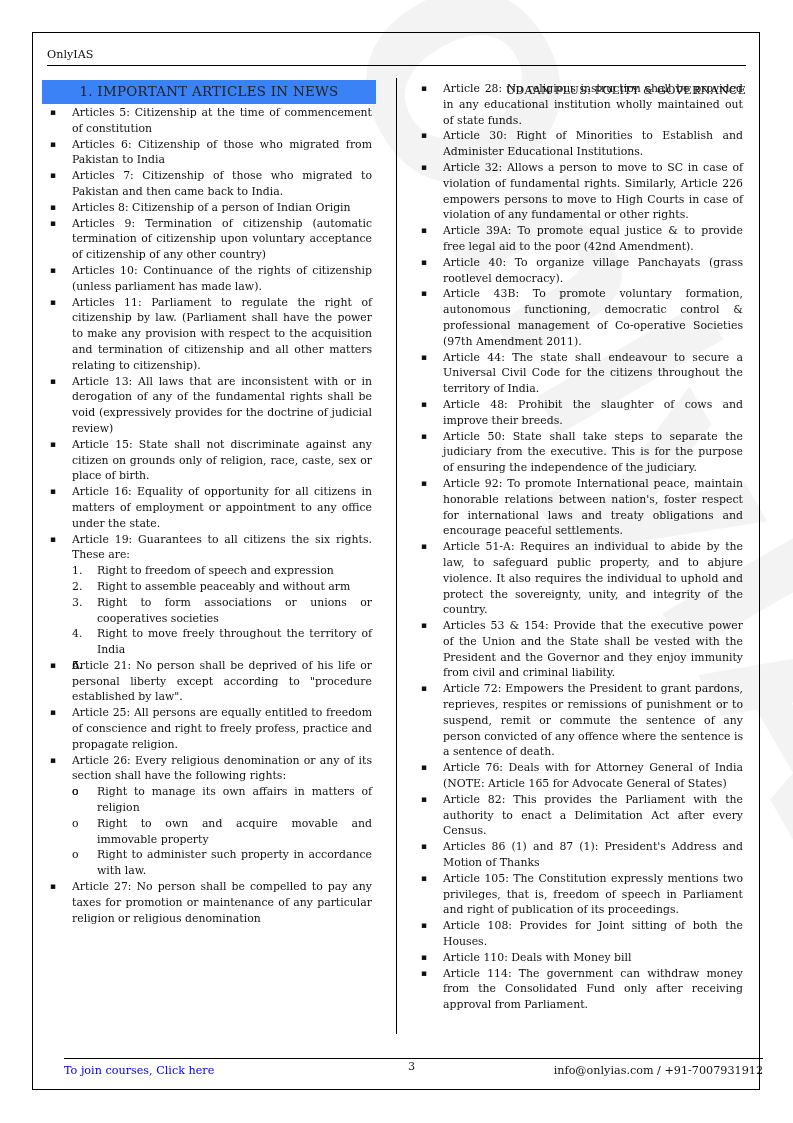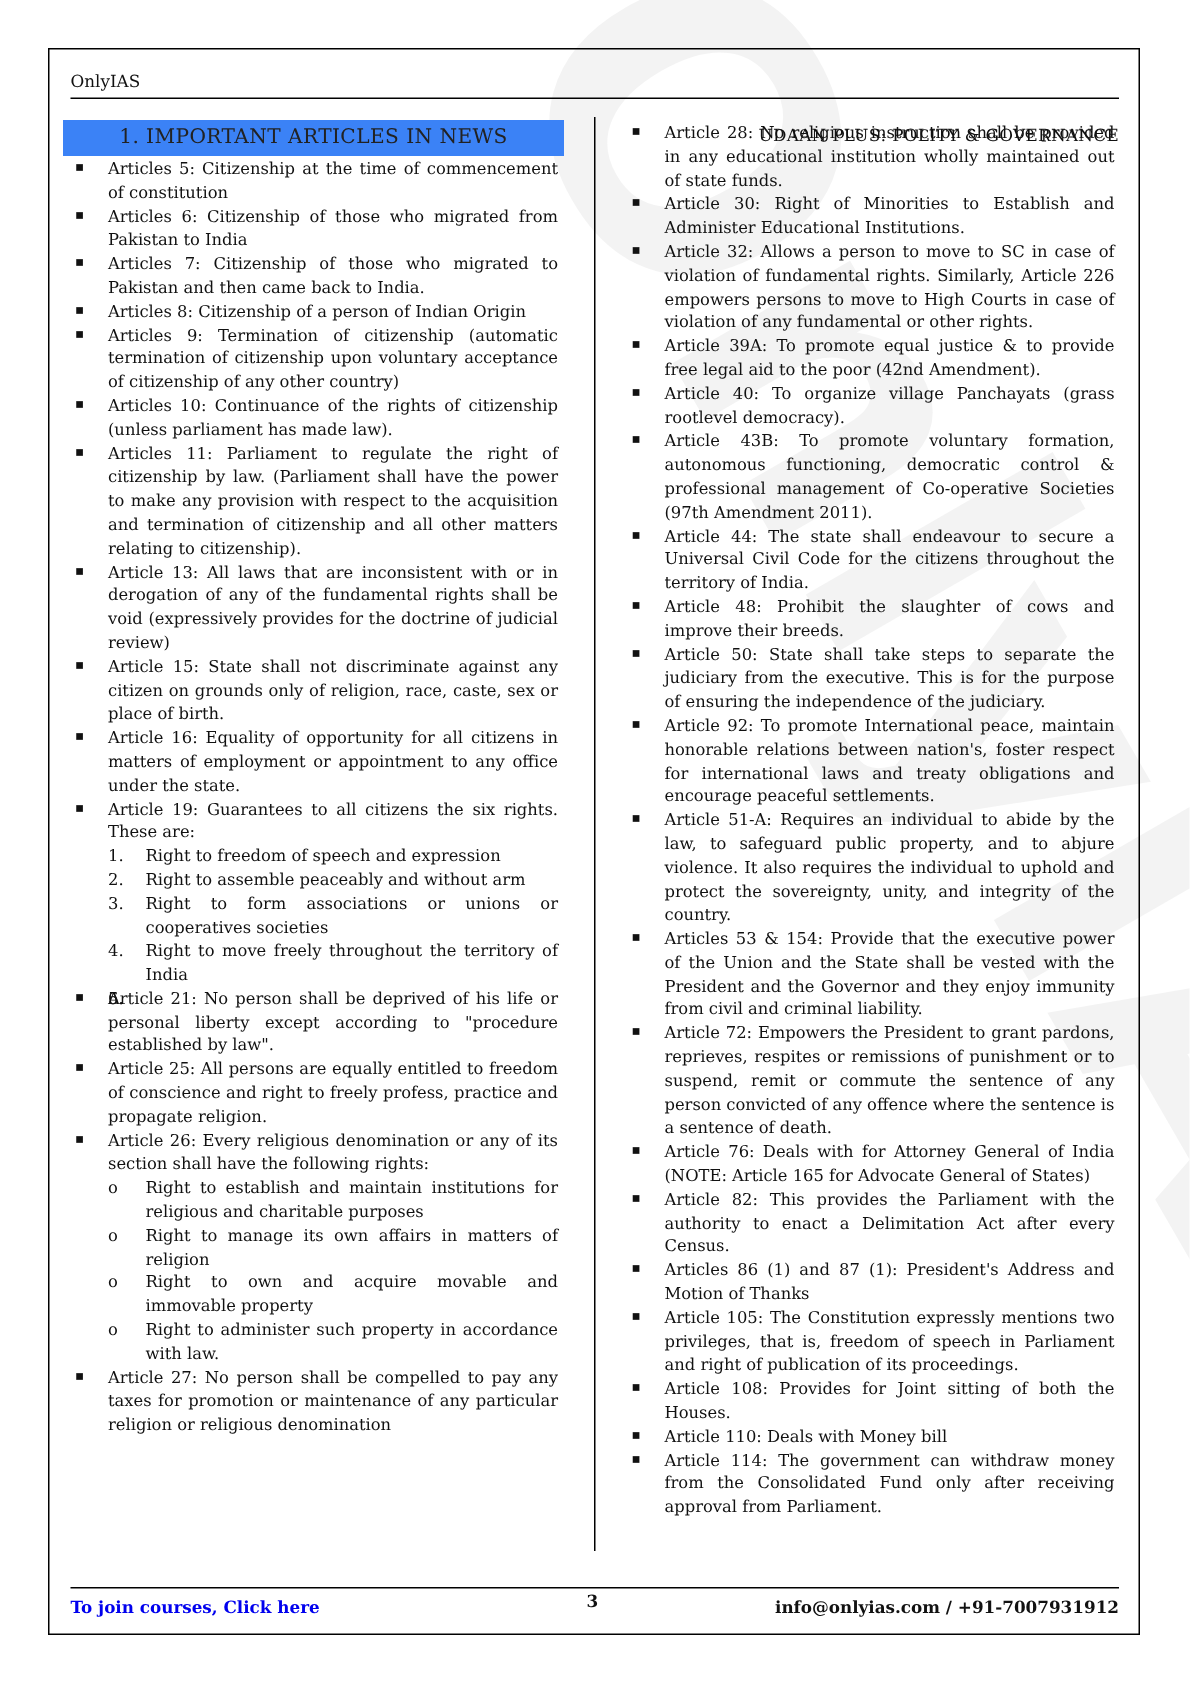--- a/index.html
+++ b/index.html
@@ -18,22 +18,22 @@
   .section-banner { background: #3b82f6; height: 24px; width: 334px; margin-left: -2px;
                     text-align: center; font-size: 13.4px; line-height: 24px; letter-spacing: 0.3px;
                     color: #222; margin-bottom: 1px; }
   ul.items { list-style: none; margin: 0; padding: 0; }
   ul.items > li { position: relative; padding-left: 28px; text-align: justify; }
   ul.items > li .bullet { position: absolute; left: 6px; top: 0; font-size: 9px; }
   ul.items > li b { font-weight: normal; }
   ol.sub, ul.sub { list-style: none; margin: 0; padding: 0; }
   ol.sub li, ul.sub li { position: relative; padding-left: 25px; text-align: justify; }
   ol.sub li .num, ul.sub li .num { position: absolute; left: 0; top: 0; }
-  .footer { position: absolute; left: 47px; top: 1058px; width: 699px; border-top: 1.3px solid #000;
-            font-size: 11.2px; height: 20px; font-weight: bold; }
+  .footer { position: absolute; left: 64px; top: 1058px; width: 699px; border-top: 1.3px solid #000;
+            font-size: 11.2px; height: 20px; }
   .footer .join-link { position: absolute; left: 0; top: 5px; color: #0000ee; text-decoration: none; }
   .footer .page-num { position: absolute; left: 344px; top: 1px; }
   .footer .contact { position: absolute; right: 0; top: 5px; }
   .watermark { position: absolute; left: 130px; top: 330px; font-family: "DejaVu Sans", sans-serif;
                font-size: 250px; font-weight: bold; color: rgba(120,120,120,0.09);
                transform: rotate(60deg); transform-origin: center; pointer-events: none; white-space: nowrap; }
 </style>
 </head>
 <body>
 
@@ -65,21 +65,21 @@
           <li><span class="num">1.</span><span>Right to freedom of speech and expression</span></li>
           <li><span class="num">2.</span><span>Right to assemble peaceably and without arm</span></li>
           <li><span class="num">3.</span><span>Right to form associations or unions or cooperatives societies</span></li>
           <li><span class="num">4.</span><span>Right to move freely throughout the territory of India</span></li>
           <li><span class="num">5.</span></li>
           <li><span class="num">6.</span></li>
         </ol></li>
       <li><span class="bullet">▪</span><b>Article 21:</b><span> No person shall be deprived of his life or personal liberty except according to "procedure established by law".</span></li>
       <li><span class="bullet">▪</span><b>Article 25:</b><span> All persons are equally entitled to freedom of conscience and right to freely profess, practice and propagate religion.</span></li>
       <li><span class="bullet">▪</span><b>Article 26:</b><span> Every religious denomination or any of its section shall have the following rights:</span><ul class="sub">
-          <li><span class="num">o</span><span>Right to establish and maintain institutions for religious and charitable purposes</span></li>
+          <li><span class="num">o</span></li>
           <li><span class="num">o</span><span>Right to manage its own affairs in matters of religion</span></li>
           <li><span class="num">o</span><span>Right to own and acquire movable and immovable property</span></li>
           <li><span class="num">o</span><span>Right to administer such property in accordance with law.</span></li>
         </ul></li>
       <li><span class="bullet">▪</span><b>Article 27</b><span>: No person shall be compelled to pay any taxes for promotion or maintenance of any particular religion or religious denomination</span></li>
     </ul>
 </div>
 
 <div class="col right">
   <ul class="items" id="right-list">

